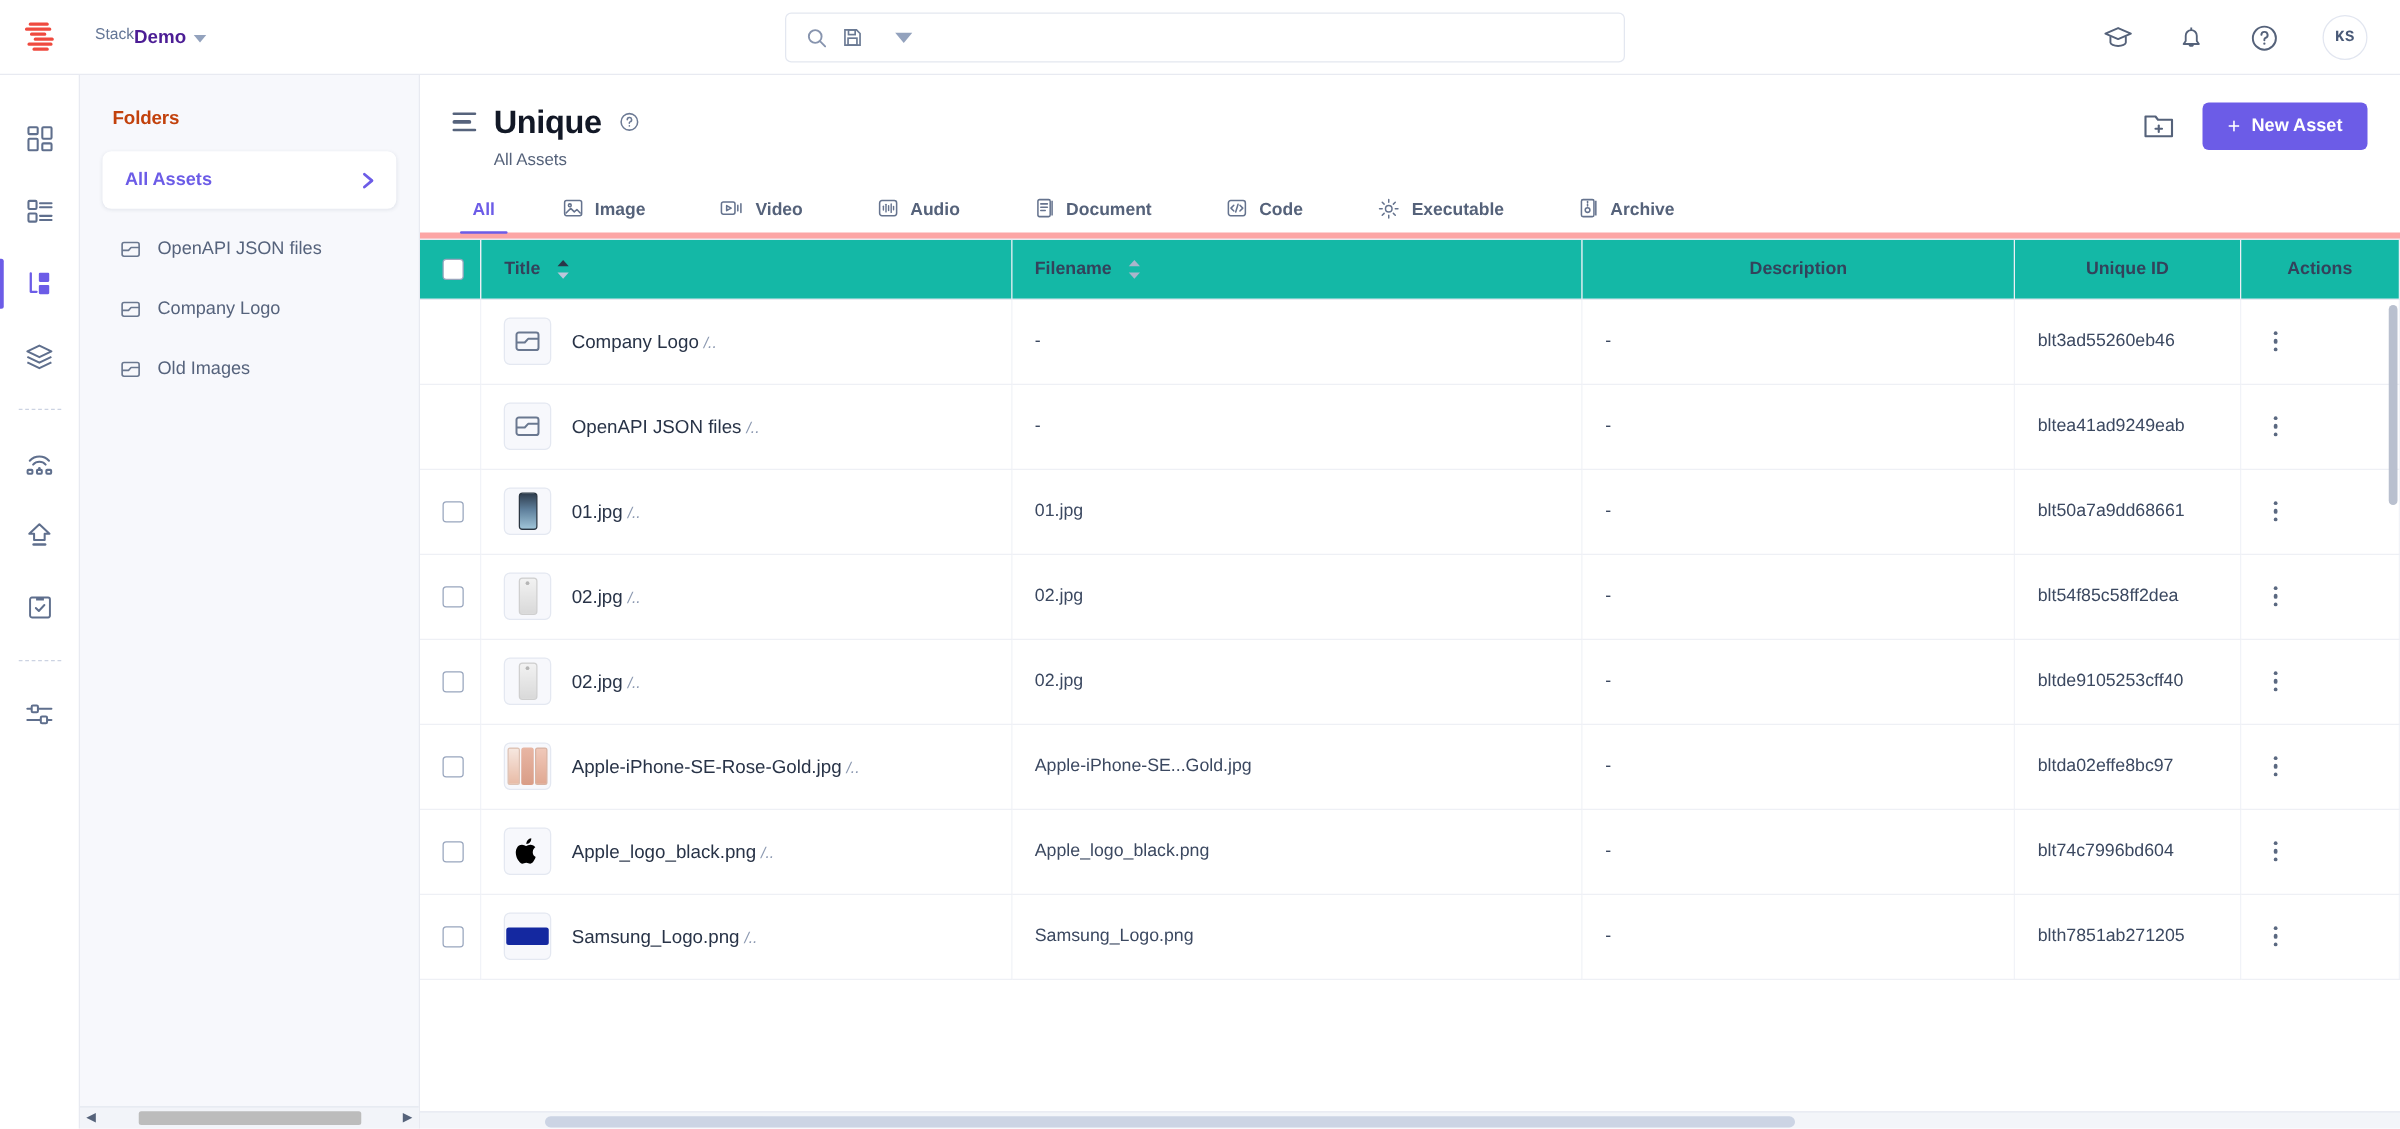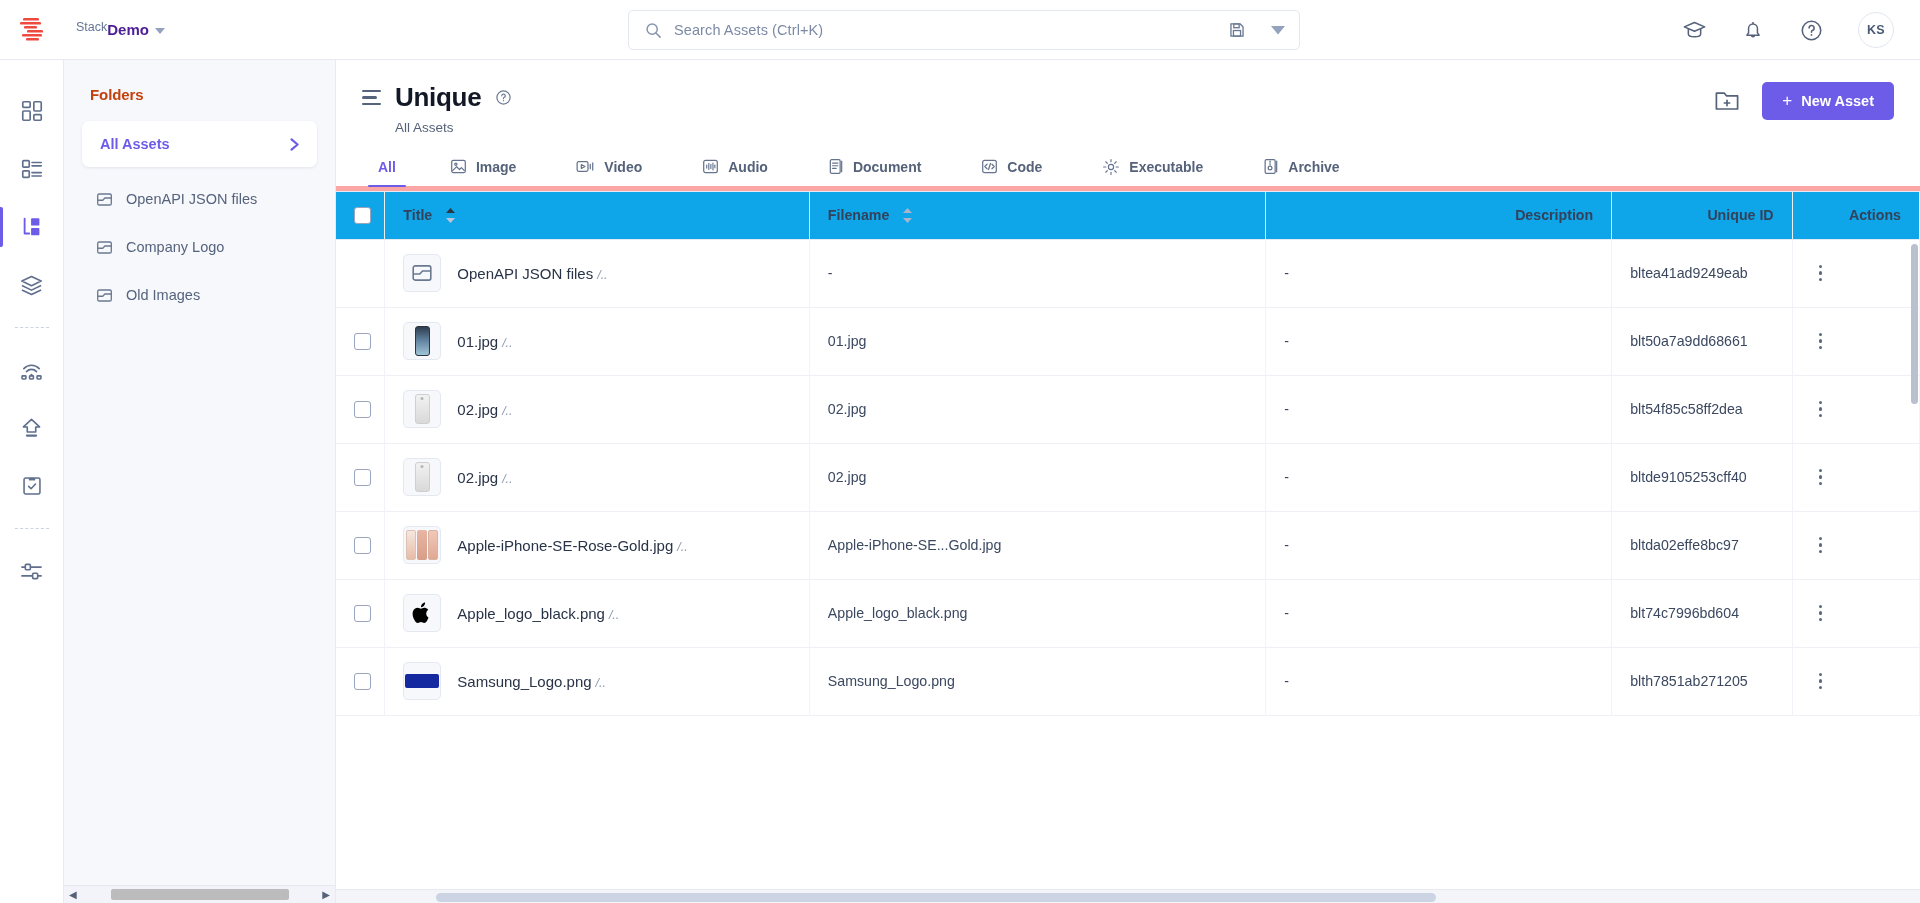--- a/index.html
+++ b/index.html
@@ -55,21 +55,21 @@
   .search-placeholder {
     flex: 1;
     font-size: 14.5px;
     color: #7c8aa5;
     letter-spacing: 0.1px;
   }
   .search-icons { display: flex; align-items: center; gap: 26px; }
 
   .topbar-right {
     position: absolute; right: 26px; top: 0; height: 60px;
-    display: flex; align-items: center; gap: 34px;
+    display: flex; align-items: center; gap: 34px; font-family: Liberation Mono, monospace;
   }
   .avatar {
     width: 36px; height: 36px; border-radius: 50%;
     border: 1px solid #e2e6f0; background: #fff;
     display: flex; align-items: center; justify-content: center;
     font-size: 12.5px; font-weight: 700; color: #4a5a78; letter-spacing: 0.4px;
   }
 
   
   .body-row { display: flex; flex: 1; min-height: 0; }
@@ -175,21 +175,21 @@
     padding: 0 26px; position: relative;
   }
   .items-count { font-size: 13.6px; font-weight: 700; color: #3a4761; }
   .refresh-btn { margin-left: 16px; display: flex; align-items: center; color: #55627a; cursor: pointer; }
   .gear-btn { position: absolute; right: 26px; top: 9px; color: #6c7a94; cursor: pointer; }
 
   
   .table-wrap { flex: 1; min-height: 0; position: relative; border-top: 1px solid #e6e9f1; }
   .tbl { width: 100%; border-collapse: collapse; table-layout: fixed; }
   .tbl th {
-    height: 47px; background: #0ea5e9; text-align: right;
+    height: 47px; background: #14b8a6; text-align: center;
     font-size: 14.2px; font-weight: 700; color: #33425b;
     border-bottom: 1px solid #e6e9f1; border-right: 1px solid #eceff5;
     padding: 0 18px; vertical-align: middle; white-space: nowrap;
   }
   .th-inner { display: flex; align-items: center; gap: 13px; }
   .tbl td {
     height: 68px;
     border-bottom: 1px solid #eef0f5; border-right: 1px solid #f1f3f8;
     padding: 0 18px; font-size: 14.2px; color: #3b4860; vertical-align: middle;
   }
@@ -281,21 +281,20 @@
     </div>
 
     <div class="search-wrap">
       <div class="search-box">
         <span>
           <svg width="17" height="17" viewBox="0 0 18 18" fill="none" stroke="#8794ae" stroke-width="1.6">
             <circle cx="7.6" cy="7.6" r="5.4"></circle>
               <line x1="11.6" y1="11.6" x2="16" y2="16" stroke-linecap="round"></line>
           </svg>
         </span>
-        <span class="search-placeholder">Search Assets (Ctrl+K)</span>
         <span class="search-icons">
           <span>
             <svg width="16" height="16" viewBox="0 0 18 18" fill="none" stroke="#6b7a94" stroke-width="1.5">
               <path d="M2.2 2.2h10.4L15.8 5.4v10.4H2.2z"></path>
               <rect x="5.4" y="2.2" width="6" height="4.2"></rect>
               <rect x="5" y="9.6" width="8" height="6.2"></rect>
             </svg>
           </span>
           <span>
             <svg width="14" height="9" viewBox="0 0 14 9">
@@ -633,20 +632,47 @@
                 <span>Unique ID</span>
               </th>
               <th>
                 <span>Actions</span>
               </th>
             </tr>
           </thead>
           <tbody>
 
 
+            <tr>
+              <td></td>
+              <td>
+                <span class="title-cell">
+                  <span class="thumb">
+                    <svg width="22" height="22" viewBox="0 0 18 18" fill="none" stroke="#6a7890" stroke-width="1.3" stroke-linejoin="round">
+                      <rect x="1.8" y="3.2" width="14.4" height="11.6" rx="1.6"></rect>
+                        <path d="M1.8 9.8h5.4l2.2-2.4h7"></path>
+                    </svg>
+                  </span>
+                  <span>
+                    <span class="t-name">Company Logo</span>
+                    <span class="t-path">/..</span>
+                  </span>
+                </span>
+              </td>
+              <td>-</td>
+              <td>-</td>
+              <td class="uid-cell">blt3ad55260eb46</td>
+              <td>
+                <span class="dots">
+                    <b></b>
+                    <b></b>
+                    <b></b>
+                  </span>
+              </td>
+            </tr>
 
             <tr>
               <td></td>
               <td>
                 <span class="title-cell">
                   <span class="thumb">
                     <svg width="22" height="22" viewBox="0 0 18 18" fill="none" stroke="#6a7890" stroke-width="1.3" stroke-linejoin="round">
                       <rect x="1.8" y="3.2" width="14.4" height="11.6" rx="1.6"></rect>
                         <path d="M1.8 9.8h5.4l2.2-2.4h7"></path>
                     </svg>

